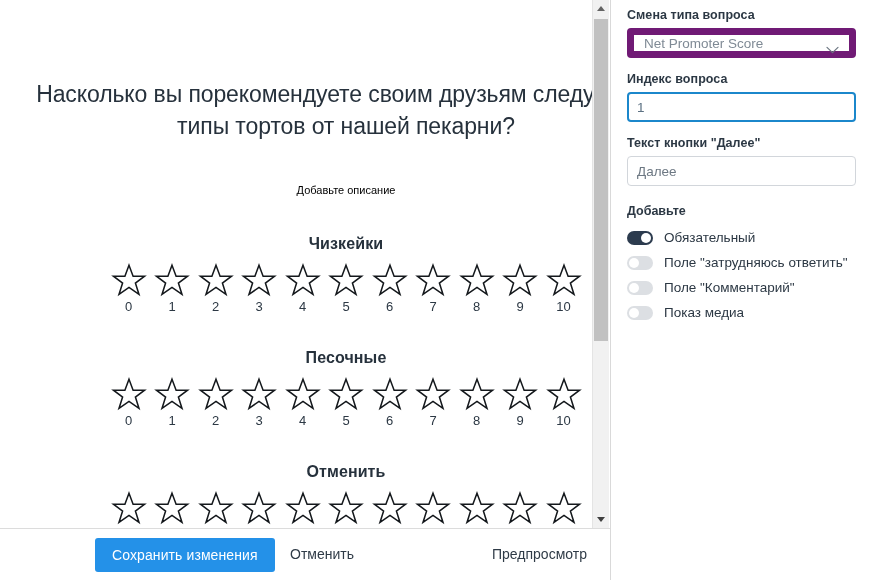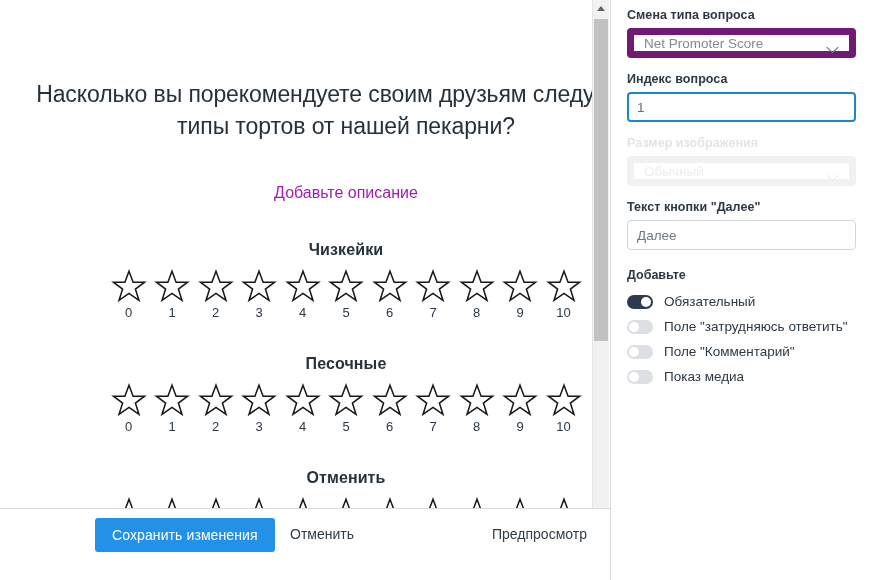--- a/index.html
+++ b/index.html
@@ -45,22 +45,22 @@
     color: #26313c;
     text-align: center;
     padding: 0 28px;
     margin: 0;
     letter-spacing: -0.1px;
   }
   .q-desc {
     margin: 0;
     padding-top: 42px;
     text-align: center;
-    font-size: 16px;
-    color: #a21caf;
+    font-size: 11px;
+    color: #000000;
   }
   .rating-group {
     margin-top: 35px;
     text-align: center;
   }
   .rating-group.first { margin-top: 39px; }
   .group-label {
     font-size: 16px;
     font-weight: bold;
     color: #26313c;
@@ -129,21 +129,21 @@
     width: 14px;
     height: 322px;
     background: #c1c1c1;
     border-radius: 0;
   }
 
   
   #footer {
     position: absolute;
     left: 0;
-    top: 508px;
+    top: 528px;
     width: 610px;
     height: 52px;
     border-top: 1px solid #dcdcdc;
     background: #ffffff;
     box-sizing: border-box;
   }
   #btn-save {
     position: absolute;
     left: 95px;
     top: 9px;
@@ -615,31 +615,20 @@
           </svg>
         </span>
       </div>
     </div>
 
     <div class="field-block">
       <div class="field-label">Индекс вопроса</div>
       <input class="text-input focused" type="text" id="question-index-input" value="1" style="">
     </div>
 
-    <div class="field-block">
-      <div class="field-label disabled">Размер изображения</div>
-      <div class="select-box disabled">
-        <span>Обычный</span>
-        <span class="chevron">
-          <svg width="13" height="8" viewBox="0 0 13 8">
-            <path d="M1 1.4 L6.5 6.6 L12 1.4" fill="none" stroke="#eceef0" stroke-width="1.2" stroke-linecap="round" stroke-linejoin="round"></path>
-          </svg>
-        </span>
-      </div>
-    </div>
 
     <div class="field-block gap-lg">
       <div class="field-label">Текст кнопки "Далее"</div>
       <input class="text-input" type="text" id="next-button-text-input" value="Далее" style="">
     </div>
 
     <div>
       <div id="params-title">Добавьте</div>
       <div id="toggles-list">
           <div class="toggle-row">

